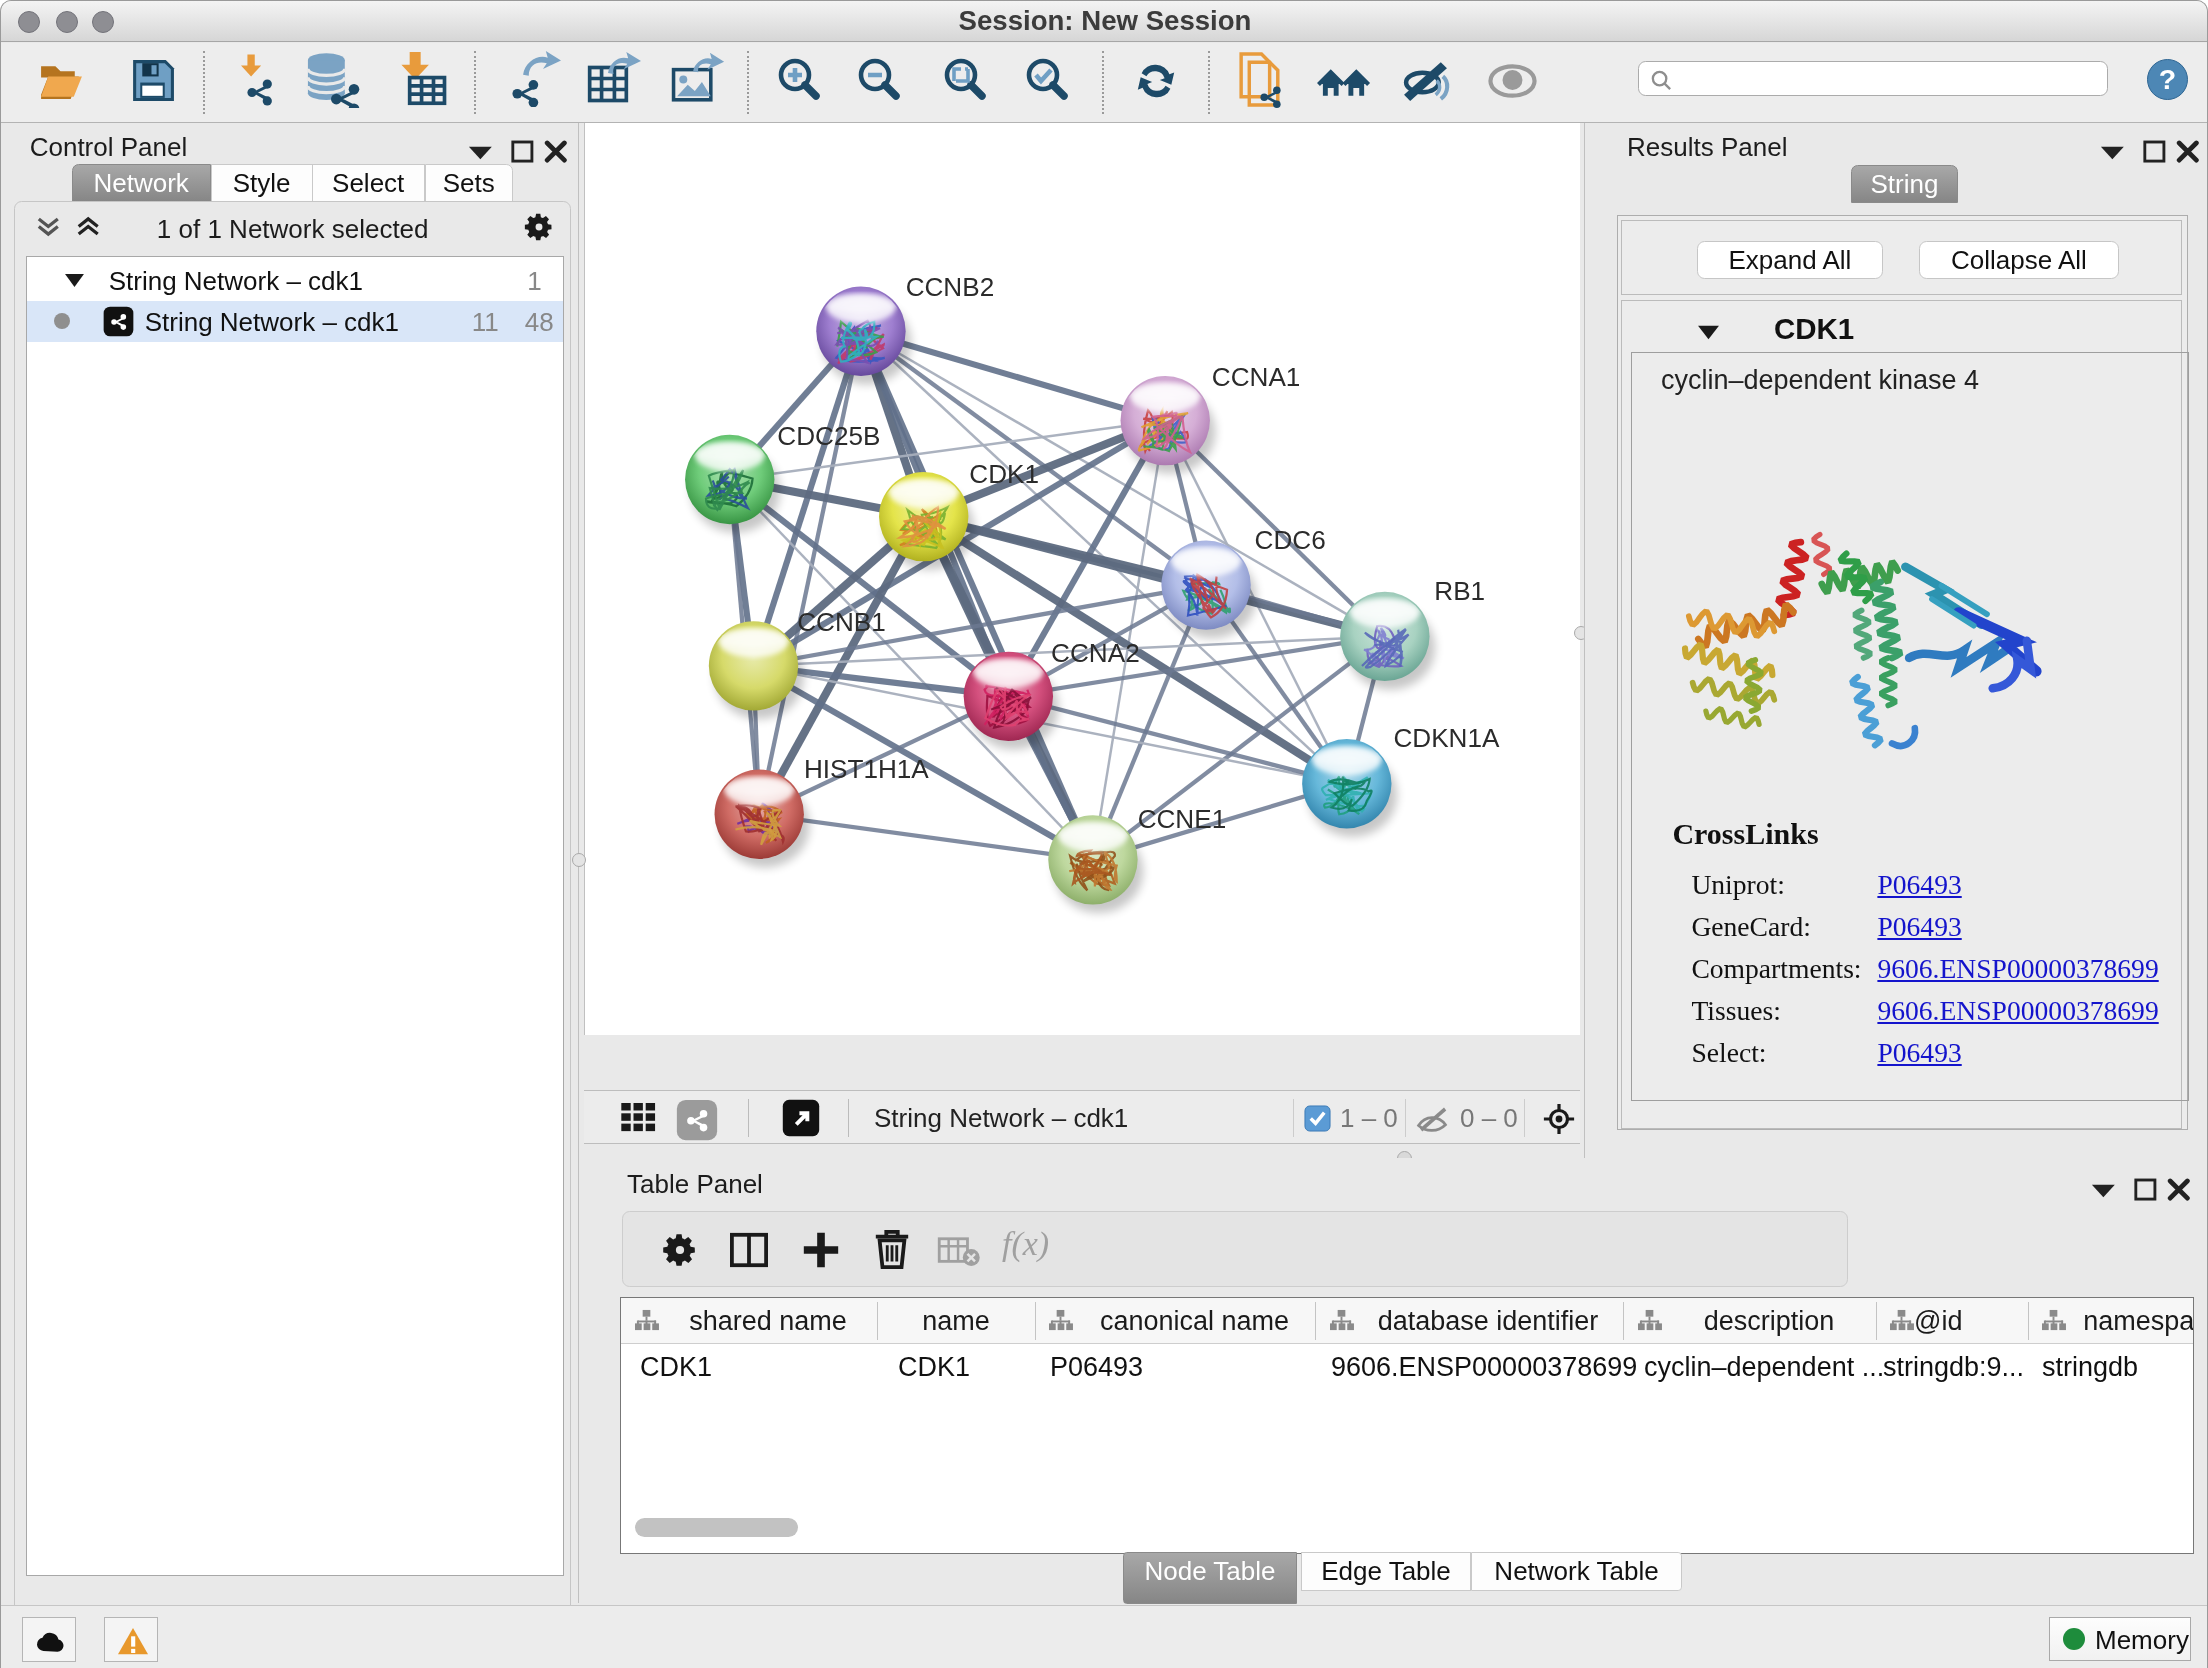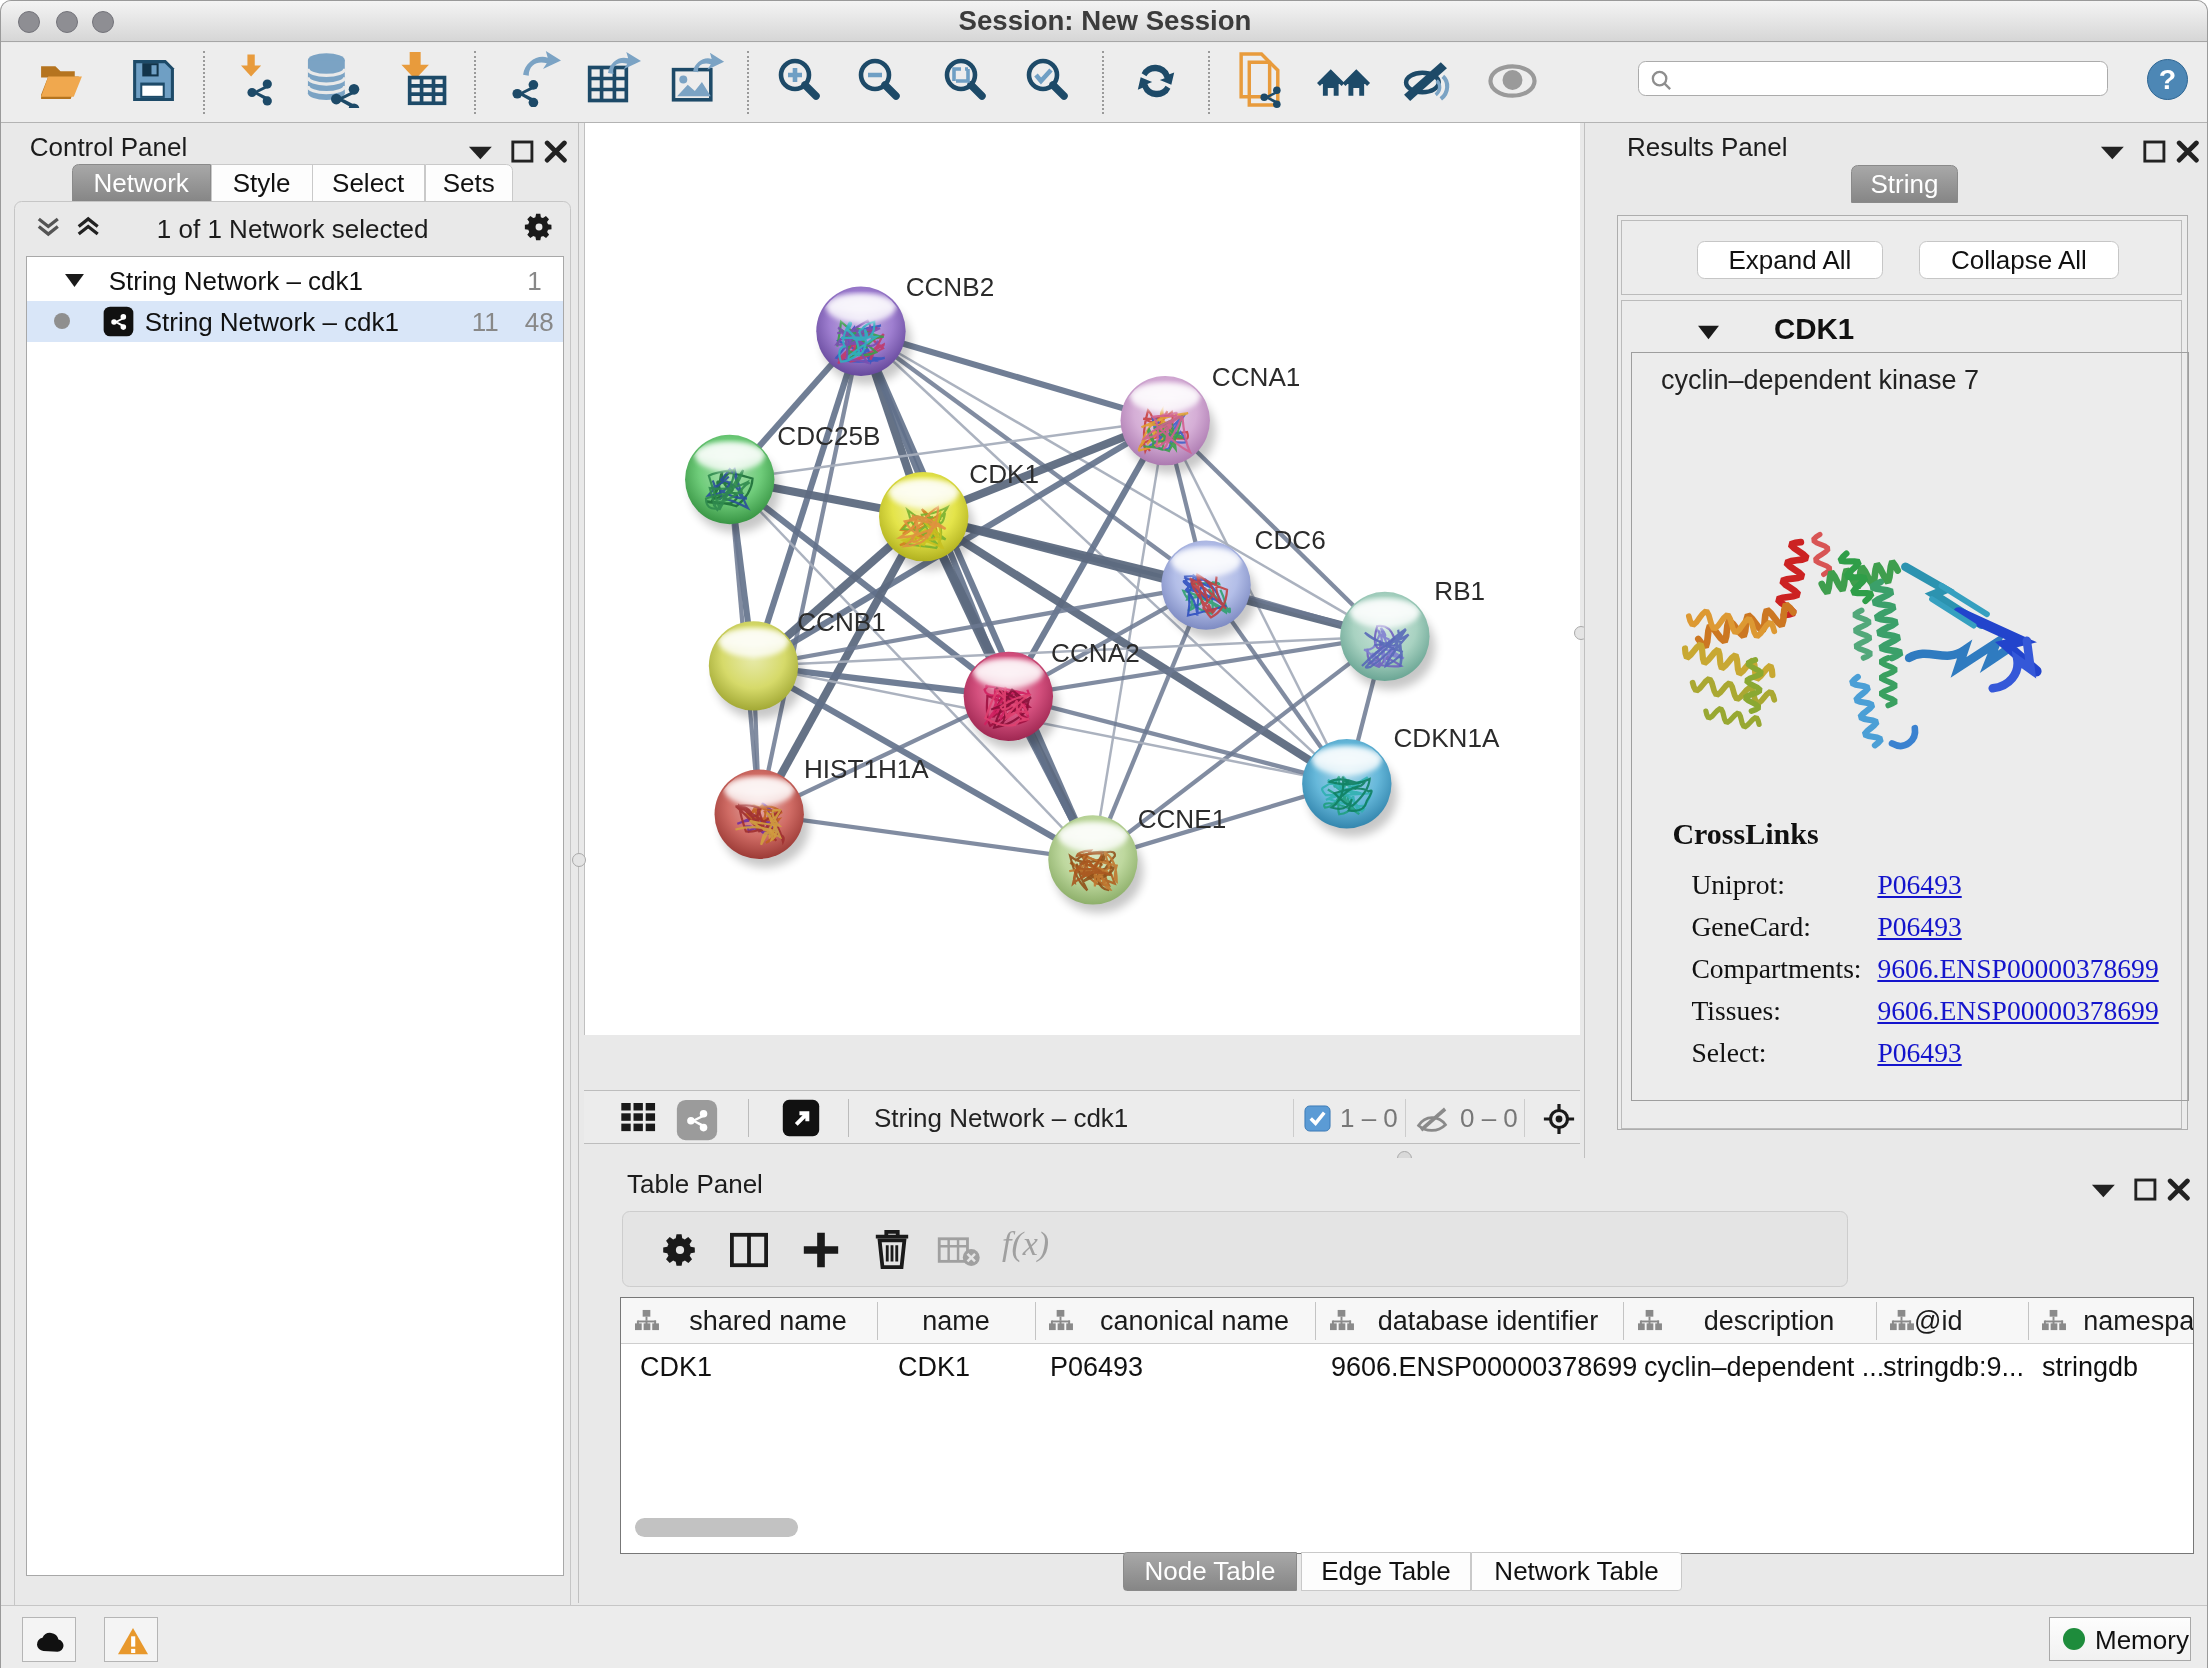--- a/index.html
+++ b/index.html
@@ -593,21 +593,21 @@
     <div class="abs" style="left:2.9px;top:3.8px;width:561px;height:75px;border:1px solid #bbb;">
       <div class="abs" style="left:75px;top:20px;width:186px;height:38px;background:#fff;border:1px solid #c6c6c6;border-radius:7.6px;text-align:center;line-height:36px;font-size:26px;color:#111;">Expand All</div>
       <div class="abs" style="left:297px;top:20px;width:200px;height:38px;background:#fff;border:1px solid #c6c6c6;border-radius:7.6px;text-align:center;line-height:36px;font-size:26px;color:#111;">Collapse All</div>
     </div>
     <div class="abs" style="left:2.9px;top:84px;width:561px;height:829px;border:1px solid #bbb;">
       <svg class="abs" style="left:74px;top:22px" width="25" height="19" viewBox="0 0 26 20">
             <path d="M2 3h22L13 17z" fill="#1a1a1a"></path>
           </svg>
       <span class="abs" style="left:152px;top:11.4px;font-size:29.5px;font-weight:bold;color:#111;">CDK1</span>
       <div class="abs" style="left:9.5px;top:51px;width:558px;height:749px;border:1px solid #9e9e9e;">
-        <span class="abs" style="left:28.5px;top:12.4px;font-size:27px;color:#222;">cyclin–dependent kinase 7</span>
+        <span class="abs" style="left:28.5px;top:12.4px;font-size:27px;color:#222;">cyclin–dependent kinase 4</span>
 
         <svg class="abs" style="left:27.6px;top:172px" width="390" height="245" viewBox="0 0 410 258">
           <path d="M148.0 18.0 L142.4 18.7 L138.8 19.9 L138.3 21.8 L141.0 24.5 L145.8 27.6 L150.5 30.8 L153.2 33.4 L152.7 35.3 L149.1 36.5 L143.5 37.2 L137.9 38.0 L134.3 39.2 L133.8 41.1 L136.5 43.7 L141.2 46.9 L146.0 50.0 L148.7 52.7 L148.2 54.6 L144.6 55.8 L139.0 56.5 L133.4 57.2 L129.8 58.4 L129.3 60.3 L132.0 63.0 L136.8 66.1 L141.5 69.3 L144.2 71.9 L143.7 73.8 L140.1 75.0 L134.5 75.8 L128.9 76.5 L125.3 77.7 L124.8 79.6 L127.5 82.2 L132.2 85.4 L137.0 88.5 L139.7 91.2 L139.2 93.1 L135.6 94.3 L130.0 95.0" fill="none" stroke="#cc2222" stroke-width="7" stroke-linecap="round"></path>
           <path d="M168.0 10.0 L164.1 12.5 L161.8 14.8 L162.0 16.9 L164.7 18.8 L169.0 20.5 L173.3 22.2 L176.0 24.1 L176.2 26.2 L173.9 28.5 L170.0 31.0 L166.1 33.5 L163.8 35.8 L164.0 37.9 L166.7 39.8 L171.0 41.5 L175.3 43.2 L178.0 45.1 L178.2 47.2 L175.9 49.5 L172.0 52.0" fill="none" stroke="#d85555" stroke-width="5.5" stroke-linecap="round"></path>
           <path d="M140.0 92.0 L136.6 87.5 L133.7 84.9 L131.7 85.4 L130.6 89.1 L130.0 94.8 L129.4 100.5 L128.3 104.2 L126.3 104.7 L123.4 102.1 L120.0 97.6 L116.6 93.1 L113.7 90.5 L111.7 91.0 L110.6 94.7 L110.0 100.4 L109.4 106.1 L108.3 109.8 L106.3 110.3 L103.4 107.7 L100.0 103.2 L96.6 98.7 L93.7 96.1 L91.7 96.6 L90.6 100.3 L90.0 106.0 L89.4 111.7 L88.3 115.4 L86.3 115.9 L83.4 113.3 L80.0 108.8 L76.6 104.3 L73.7 101.7 L71.7 102.2 L70.6 105.9 L70.0 111.6 L69.4 117.3 L68.3 121.0 L66.3 121.5 L63.4 118.9 L60.0 114.4 L56.6 109.9 L53.7 107.3 L51.7 107.8 L50.6 111.5 L50.0 117.2 L49.4 122.9 L48.3 126.6 L46.3 127.1 L43.4 124.5 L40.0 120.0" fill="none" stroke="#cc7722" stroke-width="7" stroke-linecap="round"></path>
           <path d="M120.0 112.0 L118.6 107.0 L116.8 103.7 L114.6 103.3 L111.8 105.8 L108.8 110.0 L105.7 114.2 L102.9 116.7 L100.7 116.3 L98.9 113.0 L97.5 108.0 L96.1 103.0 L94.3 99.7 L92.1 99.3 L89.3 101.8 L86.2 106.0 L83.2 110.2 L80.4 112.7 L78.2 112.3 L76.4 109.0 L75.0 104.0 L73.6 99.0 L71.8 95.7 L69.6 95.3 L66.8 97.8 L63.8 102.0 L60.7 106.2 L57.9 108.7 L55.7 108.3 L53.9 105.0 L52.5 100.0 L51.1 95.0 L49.3 91.7 L47.1 91.3 L44.3 93.8 L41.2 98.0 L38.2 102.2 L35.4 104.7 L33.2 104.3 L31.4 101.0 L30.0 96.0" fill="none" stroke="#dd9933" stroke-width="6" stroke-linecap="round"></path>
           <path d="M26.0 130.0 L26.5 135.1 L27.5 138.4 L29.3 139.0 L32.0 136.7 L35.2 132.8 L38.4 128.9 L41.1 126.6 L42.9 127.2 L43.9 130.5 L44.4 135.6 L44.9 140.7 L45.9 144.0 L47.7 144.6 L50.4 142.3 L53.6 138.4 L56.8 134.5 L59.5 132.2 L61.3 132.8 L62.3 136.1 L62.8 141.2 L63.3 146.3 L64.3 149.6 L66.1 150.2 L68.8 147.9 L72.0 144.0 L75.2 140.1 L77.9 137.8 L79.7 138.4 L80.7 141.7 L81.2 146.8 L81.7 151.9 L82.7 155.2 L84.5 155.8 L87.2 153.5 L90.4 149.6 L93.6 145.7 L96.3 143.4 L98.1 144.0 L99.1 147.3 L99.6 152.4 L100.1 157.5 L101.1 160.8 L102.9 161.4 L105.6 159.1 L108.8 155.2 L112.0 151.3 L114.7 149.0 L116.5 149.6 L117.5 152.9 L118.0 158.0" fill="none" stroke="#c8a832" stroke-width="6.5" stroke-linecap="round"></path>
           <path d="M34.0 166.0 L35.3 170.5 L36.9 173.4 L39.1 173.9 L41.8 171.8 L44.8 168.2 L47.7 164.7 L50.4 162.6 L52.6 163.1 L54.2 166.0 L55.5 170.5 L56.8 175.0 L58.4 177.9 L60.6 178.4 L63.3 176.3 L66.2 172.8 L69.2 169.2 L71.9 167.1 L74.1 167.6 L75.7 170.5 L77.0 175.0 L78.3 179.5 L79.9 182.4 L82.1 182.9 L84.8 180.8 L87.8 177.2 L90.7 173.7 L93.4 171.6 L95.6 172.1 L97.2 175.0 L98.5 179.5 L99.8 184.0 L101.4 186.9 L103.6 187.4 L106.3 185.3 L109.2 181.8 L112.2 178.2 L114.9 176.1 L117.1 176.6 L118.7 179.5 L120.0 184.0" fill="none" stroke="#aaa832" stroke-width="6" stroke-linecap="round"></path>
           <path d="M100.0 142.0 L95.8 143.5 L93.1 145.1 L93.0 146.9 L95.4 148.9 L99.3 151.0 L103.3 153.1 L105.7 155.1 L105.6 156.9 L102.9 158.5 L98.7 160.0 L94.4 161.5 L91.8 163.1 L91.6 164.9 L94.0 166.9 L98.0 169.0 L102.0 171.1 L104.4 173.1 L104.2 174.9 L101.6 176.5 L97.3 178.0 L93.1 179.5 L90.4 181.1 L90.3 182.9 L92.7 184.9 L96.7 187.0 L100.6 189.1 L103.0 191.1 L102.9 192.9 L100.2 194.5 L96.0 196.0" fill="none" stroke="#8aa832" stroke-width="6" stroke-linecap="round"></path>
           <path d="M48.0 196.0 L49.0 199.9 L50.3 202.5 L52.2 202.9 L54.6 201.3 L57.3 198.3 L60.1 195.4 L62.5 193.7 L64.3 194.2 L65.7 196.8 L66.7 200.7 L67.7 204.6 L69.0 207.1 L70.9 207.6 L73.3 206.0 L76.0 203.0 L78.7 200.0 L81.1 198.4 L83.0 198.9 L84.3 201.4 L85.3 205.3 L86.3 209.2 L87.7 211.8 L89.5 212.3 L91.9 210.6 L94.7 207.7 L97.4 204.7 L99.8 203.1 L101.7 203.5 L103.0 206.1 L104.0 210.0" fill="none" stroke="#98a832" stroke-width="5.5" stroke-linecap="round"></path>
@@ -777,21 +777,21 @@
           <span style="position:absolute;left:277px;top:7.6px;font-size:27px;color:#111;">CDK1</span>
           <span style="position:absolute;left:429px;top:7.6px;font-size:27px;color:#111;">P06493</span>
           <span style="position:absolute;left:710px;top:7.6px;font-size:27px;color:#111;">9606.ENSP00000378699</span>
           <span style="position:absolute;left:1023px;top:7.6px;font-size:27px;color:#111;">cyclin–dependent ...</span>
           <span style="position:absolute;left:1262px;top:7.6px;font-size:27px;color:#111;">stringdb:9...</span>
           <span style="position:absolute;left:1421px;top:7.6px;font-size:27px;color:#111;">stringdb</span>
         </div>
     <div class="abs" style="left:14.3px;top:220px;width:163px;height:19px;background:#c2c2c2;border-radius:9.5px;"></div>
   </div>
 
-  <div class="tab tabsel abs" style="left:539px;top:394px;width:174px;height:39px;line-height:37px;border-radius:3.8px 0 0 3.8px;">Node Table</div>
+  <div class="tab tabsel abs" style="left:539px;top:394px;width:174px;height:52px;line-height:37px;border-radius:3.8px 0 0 3.8px;">Node Table</div>
   <div class="tab abs" style="left:717px;top:394px;width:170px;height:39px;line-height:37px;">Edge Table</div>
   <div class="tab abs" style="left:887px;top:394px;width:211px;height:39px;line-height:37px;border-radius:0 3.8px 3.8px 0;">Network Table</div>
 </div>
 
 <div class="abs" style="left:0;top:1604px;width:2208px;height:65px;background:#ececec;border-top:1px solid #c6c6c6;">
   <div class="abs" style="left:21px;top:11.4px;width:54px;height:45px;background:#f4f4f4;border:1px solid #b5b5b5;">
     <svg class="abs" style="left:11.4px;top:11.4px" width="32" height="23" viewBox="0 0 34 24">
           <path d="M10 22a7 7 0 0 1-1-13.9A9 9 0 0 1 26 10a6.5 6.5 0 0 1-1 12.9z" fill="#111"></path>
         </svg>
   </div>

